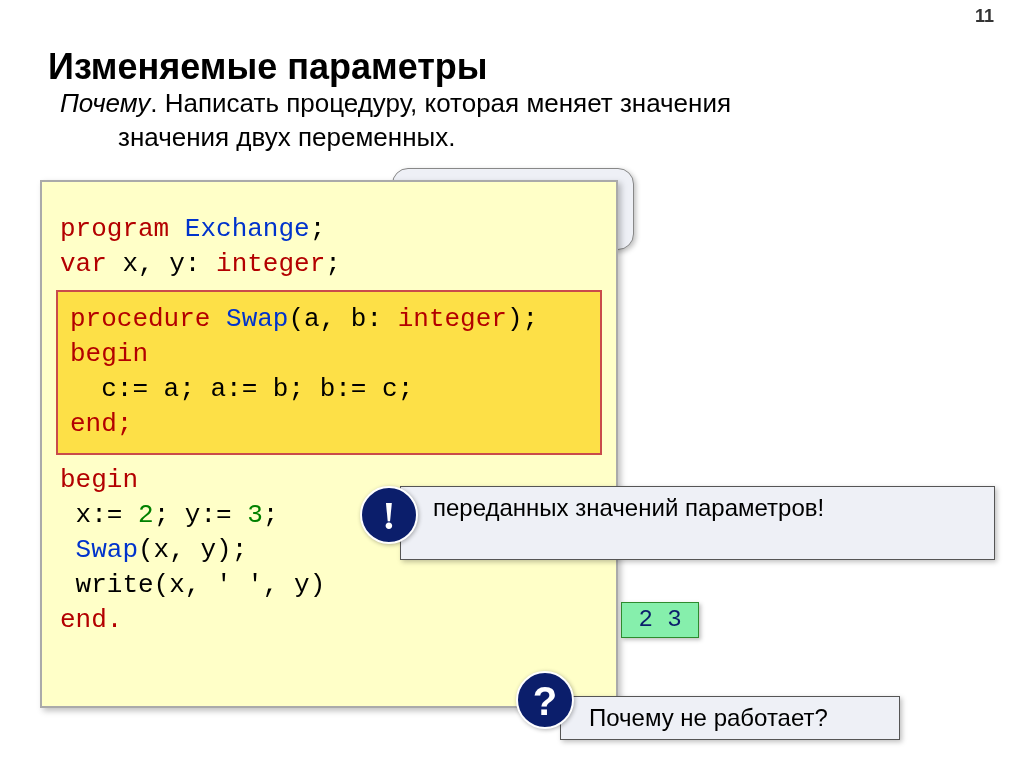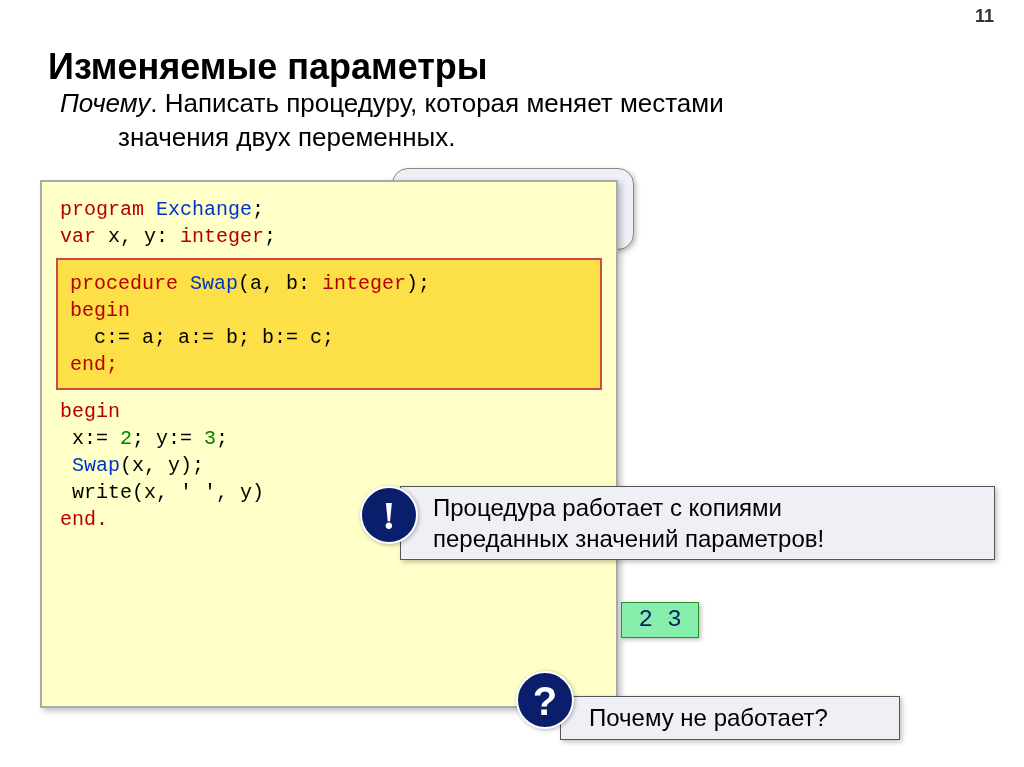--- a/index.html
+++ b/index.html
@@ -45,23 +45,23 @@
   }
   .code-box {
     position: absolute;
     top: 180px;
     left: 40px;
     width: 578px;
     height: 528px;
     background: #ffffc8;
     border: 2px solid #aaa;
     box-shadow: 3px 3px 6px rgba(0,0,0,0.25);
-    padding: 14px 18px;
+    padding: 30px 18px;
     font-family: "Courier New", monospace;
-    font-size: 20px;
+    font-size: 26px;
     line-height: 1.35;
   }
   .kw { color: #b30000; }
   .name { color: #0033cc; }
   .num { color: #008000; }
   .inner-box {
     border: 2px solid #c94b4b;
     margin: 8px -4px 8px -4px;
     padding: 10px 12px;
     background: #fde047;
@@ -163,21 +163,21 @@
   }
 </style>
 </head>
 <body>
 
 <div class="page-num">11</div>
 
 <div class="title">Изменяемые параметры</div>
 
 <div class="task-line1">
-  <span class="task-label">Почему</span><span>. Написать процедуру, которая меняет местами</span>
+  <span class="task-label">Почему</span><span>. Написать процедуру, которая меняет значения</span>
 </div>
 <div class="task-line2">значения двух переменных.</div>
 
 <div class="callout-tail-border"></div>
 <div class="callout-tail"></div>
 <div class="callout">
   <div>передача по</div>
   <div>значению</div>
 </div>
 
@@ -193,21 +193,20 @@
   </div>
 
   <div><span class="kw">begin</span></div>
   <div style="white-space: pre;"><span> x:= </span><span class="num">2</span><span>; y:= </span><span class="num">3</span><span>;</span></div>
   <div style="white-space: pre;"><span class="name"> Swap</span><span>(x, y);</span></div>
   <div style="white-space: pre;"><span> write(x, ' ', y)</span></div>
   <div><span class="kw">end.</span></div>
 </div>
 
 <div class="note-box">
-  <div>Процедура работает с копиями</div>
   <div>переданных значений параметров!</div>
 </div>
 <div class="info-badge excl">!</div>
 
 <div class="result-box">2 3</div>
 
 <div class="why-box">Почему не работает?</div>
 <div class="info-badge ques">?</div>
 
 </body></html>

